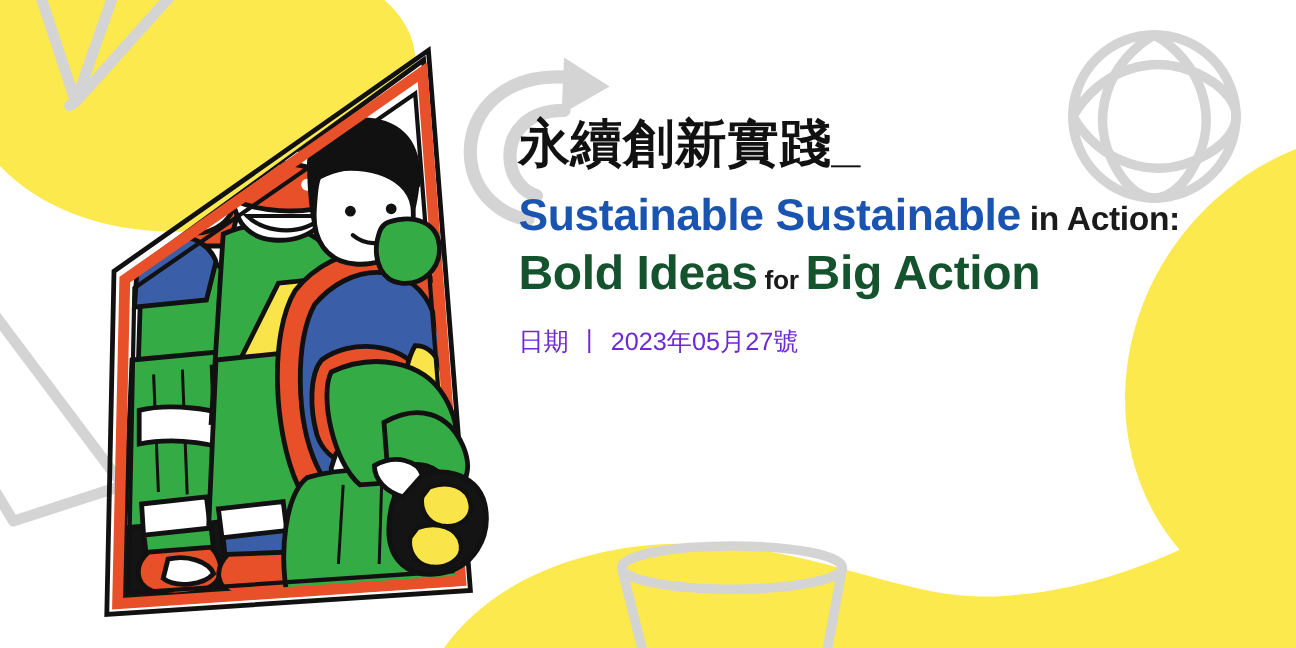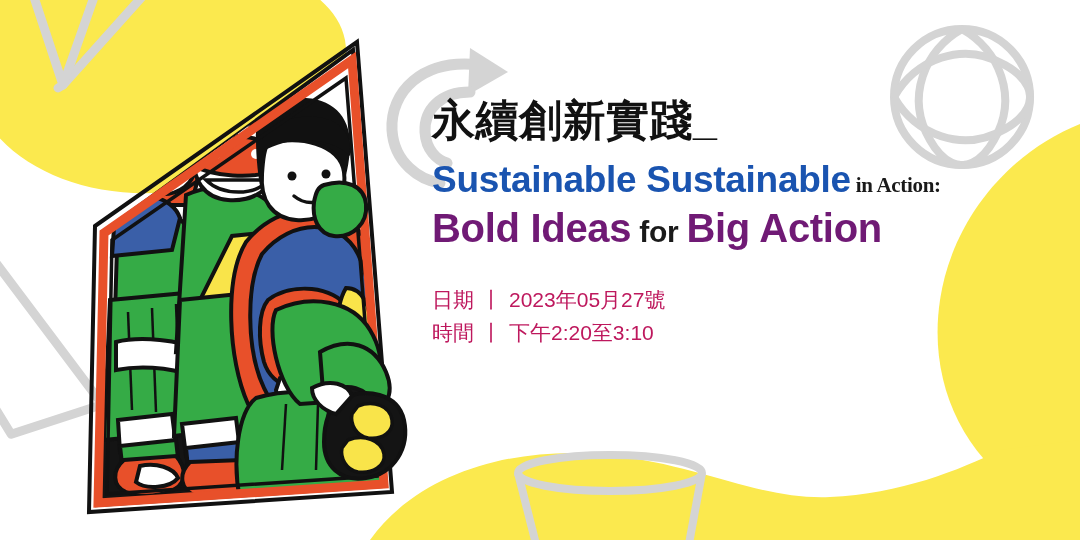--- a/index.html
+++ b/index.html
@@ -44,30 +44,30 @@
 
   .title-en {
     font-weight: bold;
     line-height: 1.1;
     white-space: nowrap;
     letter-spacing: -0.3px;
   }
   .title-en-1 { font-size: 37px; margin-top: 16px; }
   .title-en-2 { font-size: 40px; margin-top: 5px; }
   .c-blue  { color: #1a54b0; }
-  .c-green { color: #701a75; }
+  .c-green { color: #14532d; }
   .c-dark  { color: #1a1a1a; }
-  .en-small { font-size: 21px; font-family: Liberation Serif, serif; }
-  .en-for { font-size: 30px; }
+  .en-small { font-size: 28px; }
+  .en-for { font-size: 22px; }
 
   .details {
-    margin-top: 34px;
+    margin-top: 20px;
     font-size: 21px;
     line-height: 1.52;
-    color: #be185d;
+    color: #6d28d9;
     white-space: nowrap;
   }
   .details div { margin-bottom: 1px; }
   .sep { padding: 0 7px; font-weight: normal; }
 </style>
 </head>
 <body>
 
 <div id="banner">
 
@@ -238,18 +238,15 @@
     </div>
 
     <div class="title-en title-en-2">
       <span class="c-green">Bold Ideas</span><span class="c-dark en-for"> for </span><span class="c-green">Big Action</span>
     </div>
 
     <div class="details">
       <div>
         <span>日期</span><span class="sep">丨</span><span>2023年05月27號</span>
       </div>
-      <div>
-        <span>時間</span><span class="sep">丨</span><span>下午2:20至3:10</span>
-      </div>
     </div>
   </div>
 </div>
 
 </body></html>

